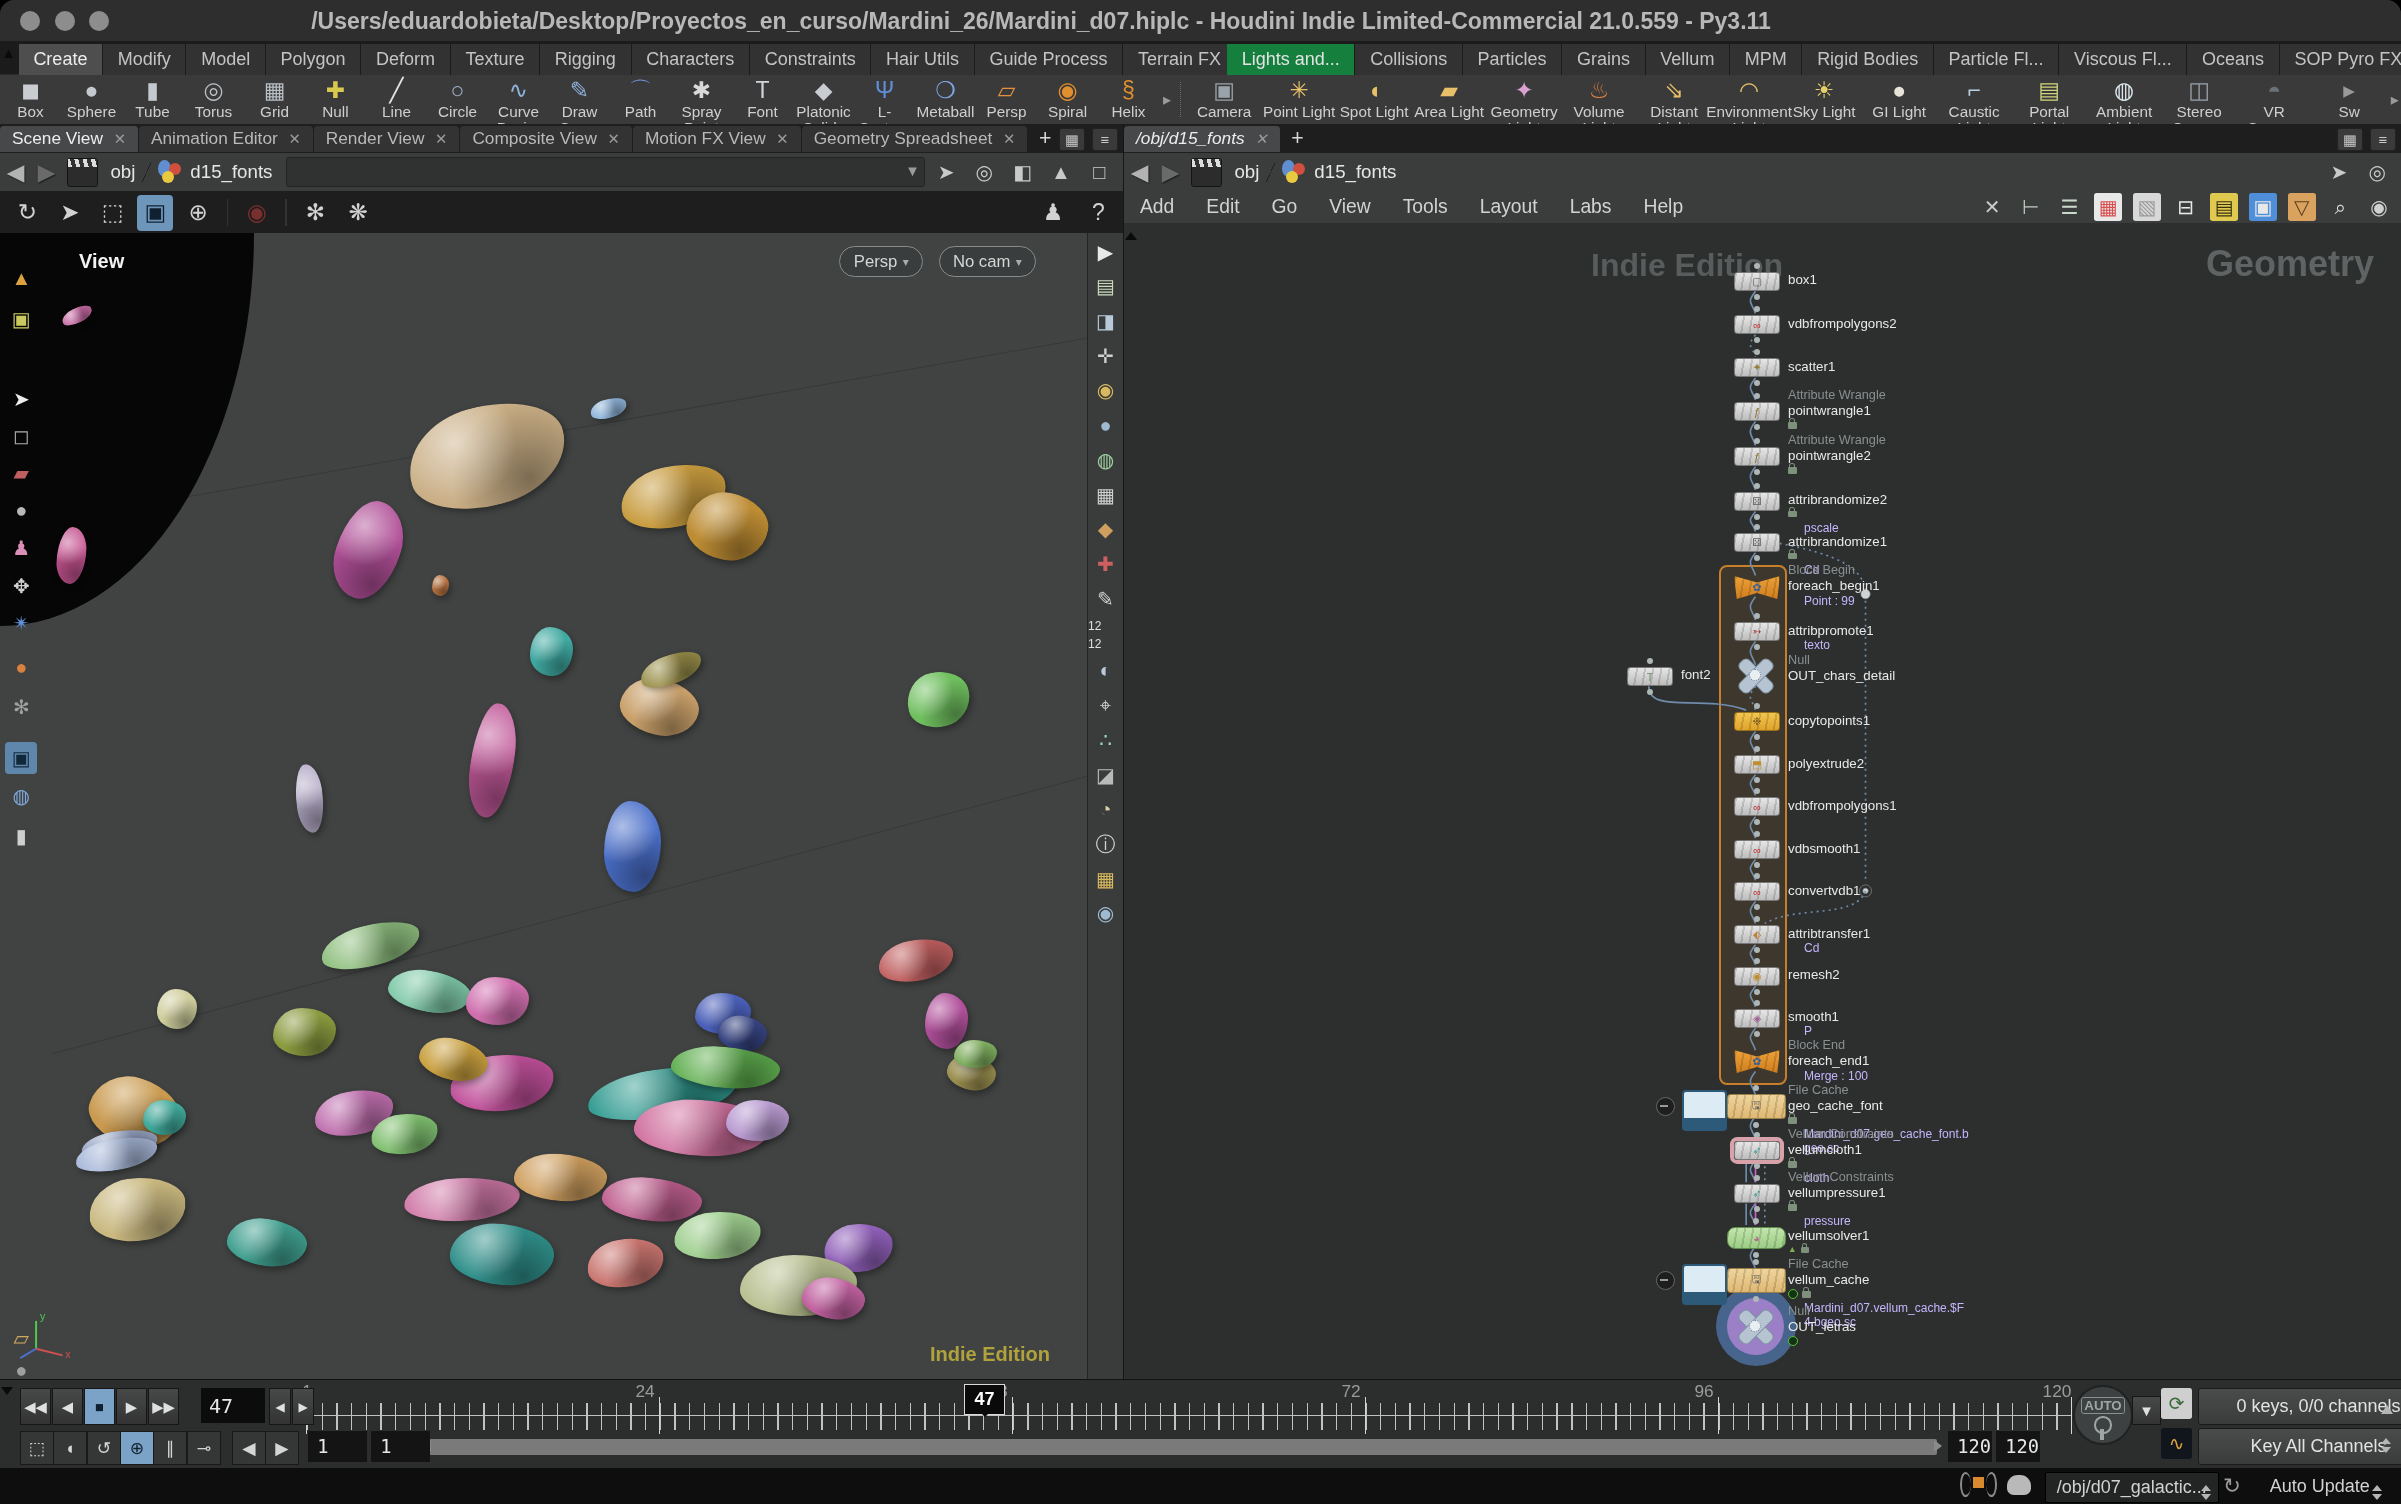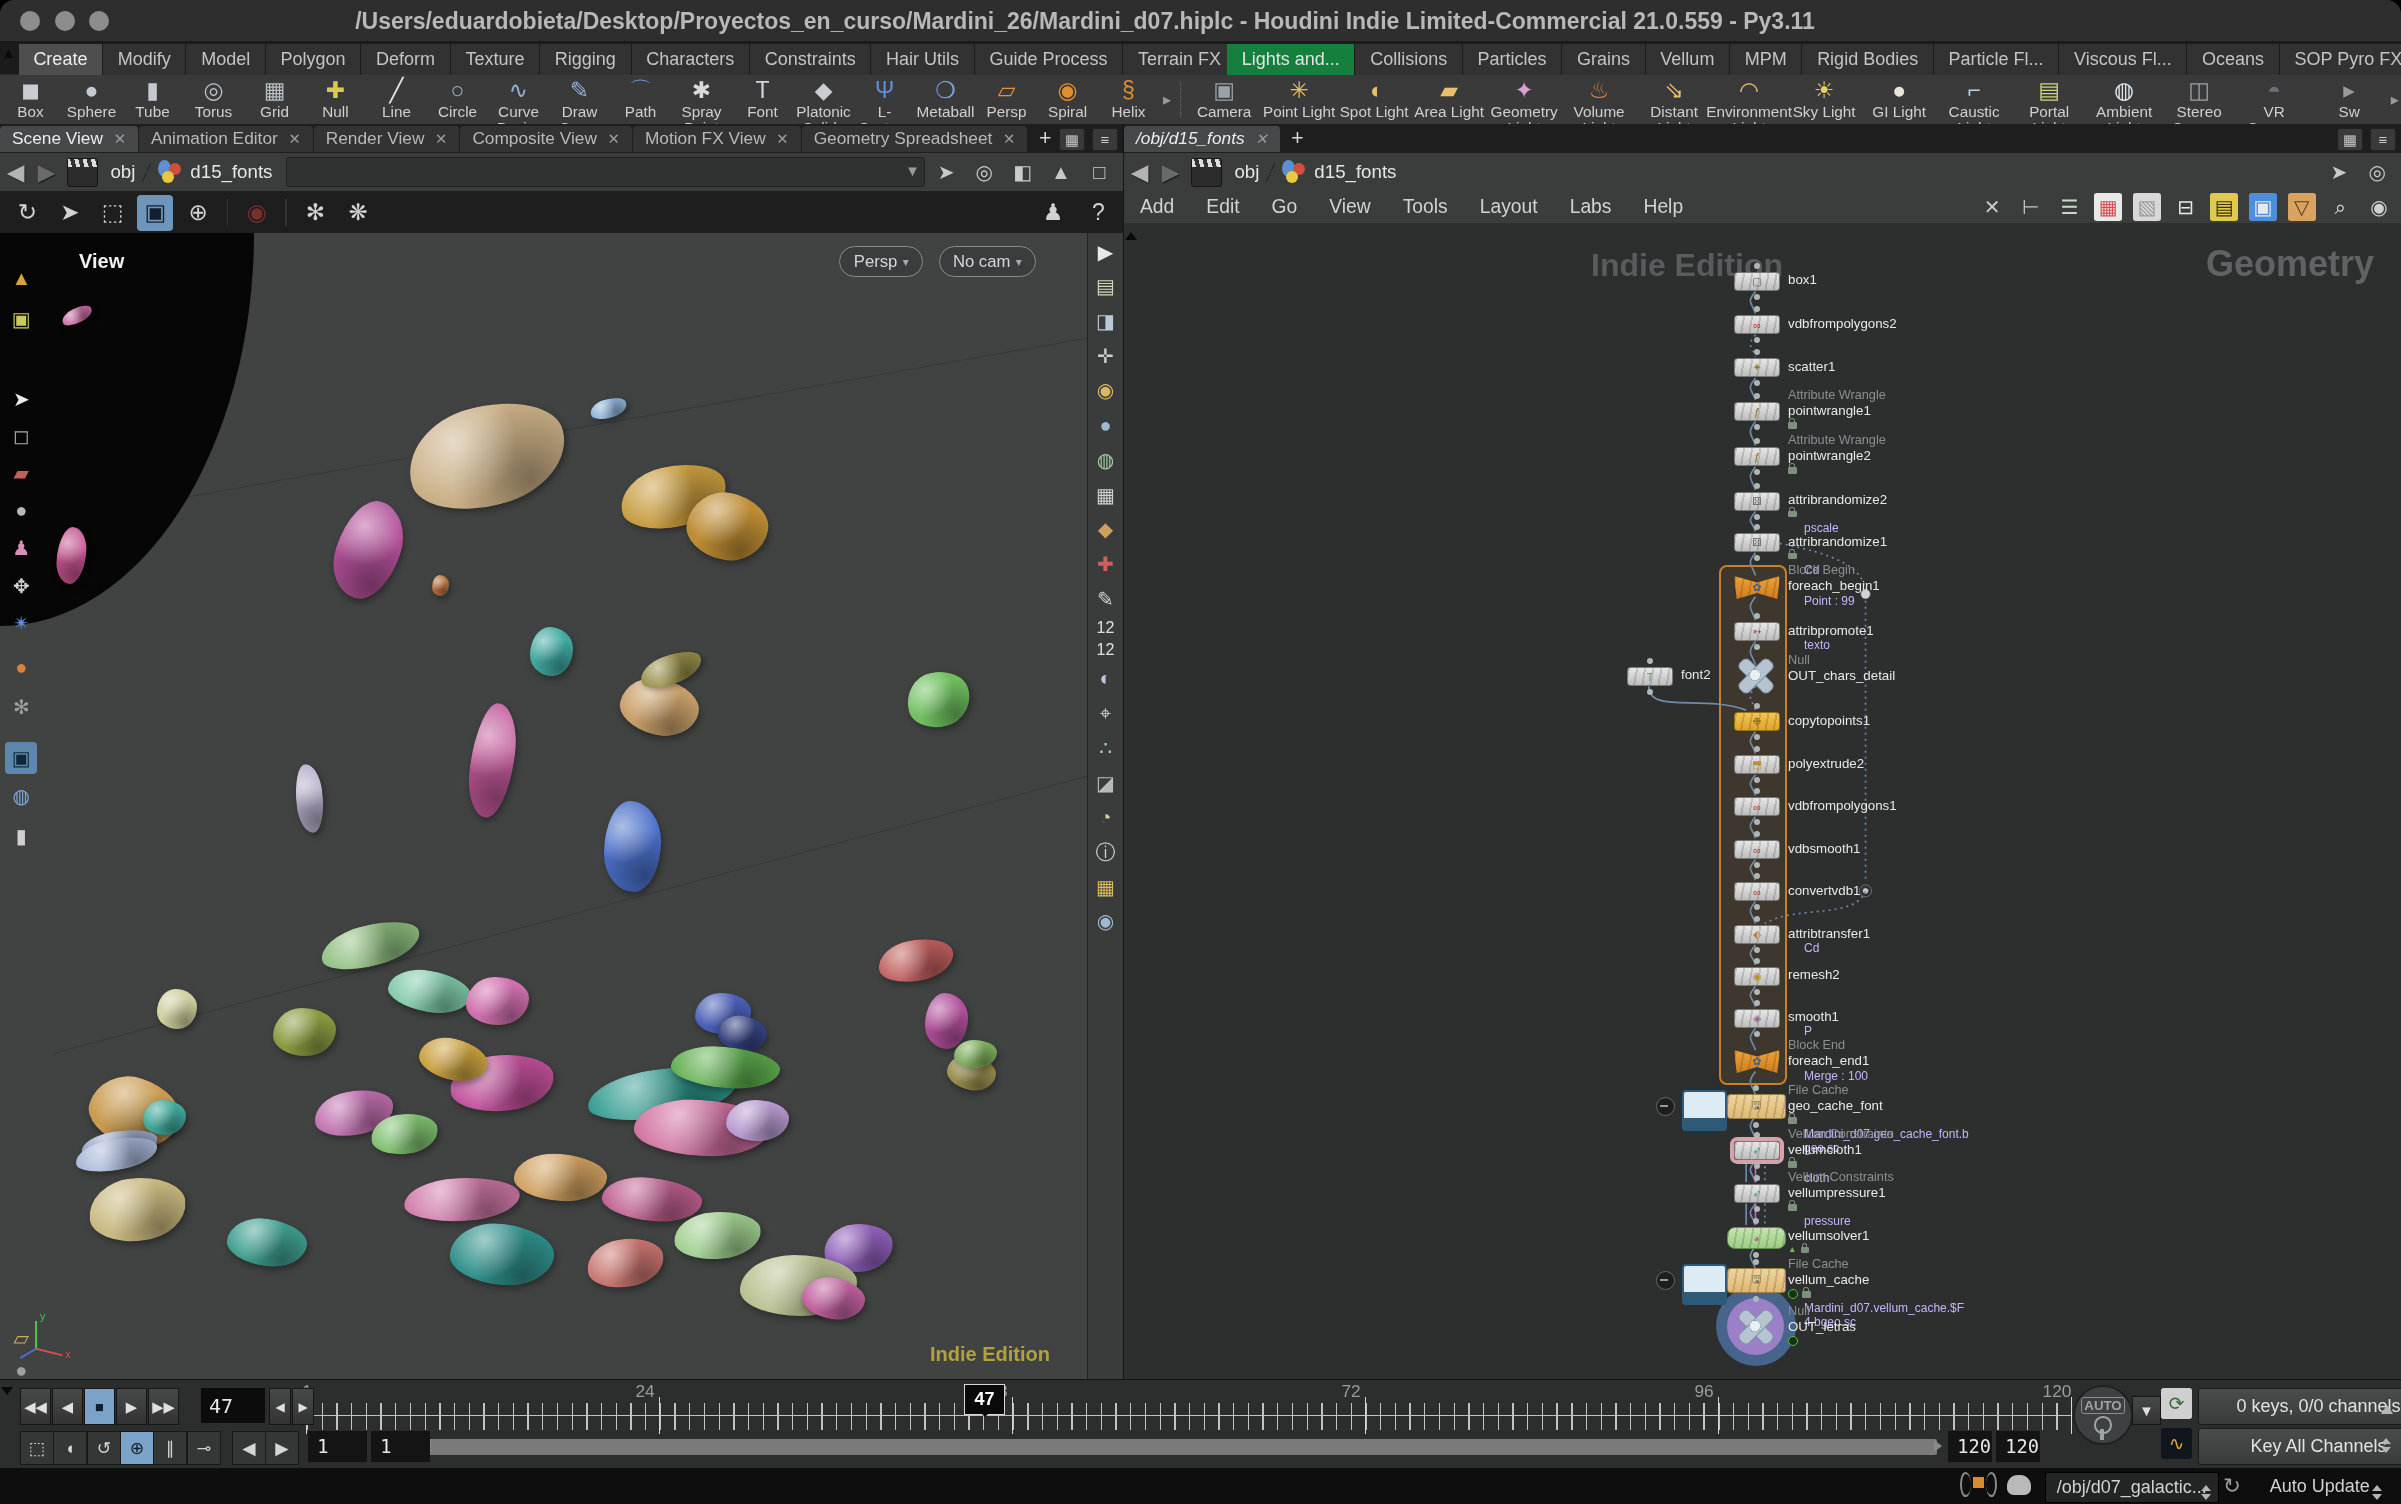--- a/index.html
+++ b/index.html
@@ -2,21 +2,21 @@
 <html style="font-size:10.7px"><head>
 <meta charset="utf-8">
 <style>
   html,body{margin:0;padding:0;background:#000;}
   #app{position:relative;width:2401px;height:1505px;background:#2b2b2b;overflow:hidden;
        font-family:"Liberation Sans",sans-serif;border-radius:14.7px 14.7px 0 0;}
   
   .titlebar{position:absolute;left:0;top:0;width:2401px;height:41px;background:#2e2e2e;border-bottom:0.7px solid #141414;}
   .traffic{position:absolute;left:20px;top:10.7px;display:flex;gap:14.7px;}
   .tl{width:20px;height:20px;border-radius:50%;background:#8d8d8d;}
-  .title-text{position:absolute;left:0;top:8px;width:2082px;text-align:center;font-size:23px;font-weight:bold;color:#b8b8b8;padding-left:44px;}
+  .title-text{position:absolute;left:0;top:8px;width:2082px;text-align:center;font-size:23px;font-weight:bold;color:#b8b8b8;}
   
   .tabrow{position:absolute;top:41px;left:0;width:2401px;height:33px;background:#1b1b1b;}
   .tabset{position:absolute;top:2.7px;height:31px;display:flex;}
   .tab{height:31px;display:flex;align-items:center;padding:0 14.7px;background:#323232;color:#c4c4c4;
        font-size:18px;border-right:0.7px solid #1b1b1b;white-space:nowrap;text-align:center;}
   .tab.active{background:#4e4e4e;color:#ececec;}
   .tab.hl{background:#15803d;color:#e2e2e2;}
   .tabtool{height:31px;display:flex;align-items:center;padding:0 12px;color:#d8d8d8;font-size:20px;background:#2a2a2a;}
   .edge-arrow{position:absolute;left:1.3px;top:4px;color:#0a0a0a;font-size:14.7px;}
   
@@ -69,21 +69,21 @@
   .pill{position:absolute;top:13.3px;height:29px;border:1.3px solid #8a8a8a;border-radius:16px;background:rgba(58,60,60,.85);
         color:#d6d6d6;font-size:16.7px;display:flex;align-items:center;gap:5.3px;padding:0 13.3px;}
   .pill .dn{font-size:12px;color:#aaa;}
   .vp-watermark{position:absolute;right:73px;bottom:13.3px;color:#b0a23c;font-size:20px;font-weight:bold;}
   .blob{position:absolute;}
   .gridline{position:absolute;height:1.3px;background:rgba(0,0,0,0.16);transform-origin:left center;}
   .lcol{position:absolute;left:4px;top:0;width:43px;height:100%;}
   .lcol .ic,.rstrip .ic{width:32px;height:32px;display:flex;align-items:center;justify-content:center;font-size:20px;margin:2.7px auto;}
   .lcol .ic.hl{background:#5f87ac;border-radius:4px;}
   .rstrip{position:absolute;right:0;top:109px;width:35px;height:1146px;background:#3a3c3c;border-left:0.7px solid #242424;}
-  .rstrip .num{color:#e0e0e0;font-size:16px;text-align:center;margin:4px 0;}
+  .rstrip .num{color:#e0e0e0;font-size:12px;text-align:left;margin:4px 0;}
   .axis{position:absolute;left:16px;bottom:17.3px;}
   
   .net-menu{position:absolute;top:67px;left:0;right:0;height:32px;background:#3b3d3d;border-bottom:0.7px solid #1c1c1c;display:flex;align-items:center;}
   .net-menu .m{color:#d2d2d2;font-size:19.3px;padding:0 16px;}
   .nm-right{position:absolute;right:8px;display:flex;gap:10.7px;align-items:center;}
   .nm-ic{width:28px;height:28px;border-radius:2.7px;display:flex;align-items:center;justify-content:center;font-size:20px;}
   .net-canvas{position:absolute;top:99px;left:0;width:1277px;height:1157px;background:#2d2f2f;overflow:hidden;}
   .wm{position:absolute;color:#585c5c;font-weight:bold;}
   .block{position:absolute;border:2px solid #c77f2a;background:rgba(120,85,40,.22);border-radius:8px;}
   .node{position:absolute;width:44px;height:17.3px;border-radius:3.3px;border:1.3px solid #787878;

